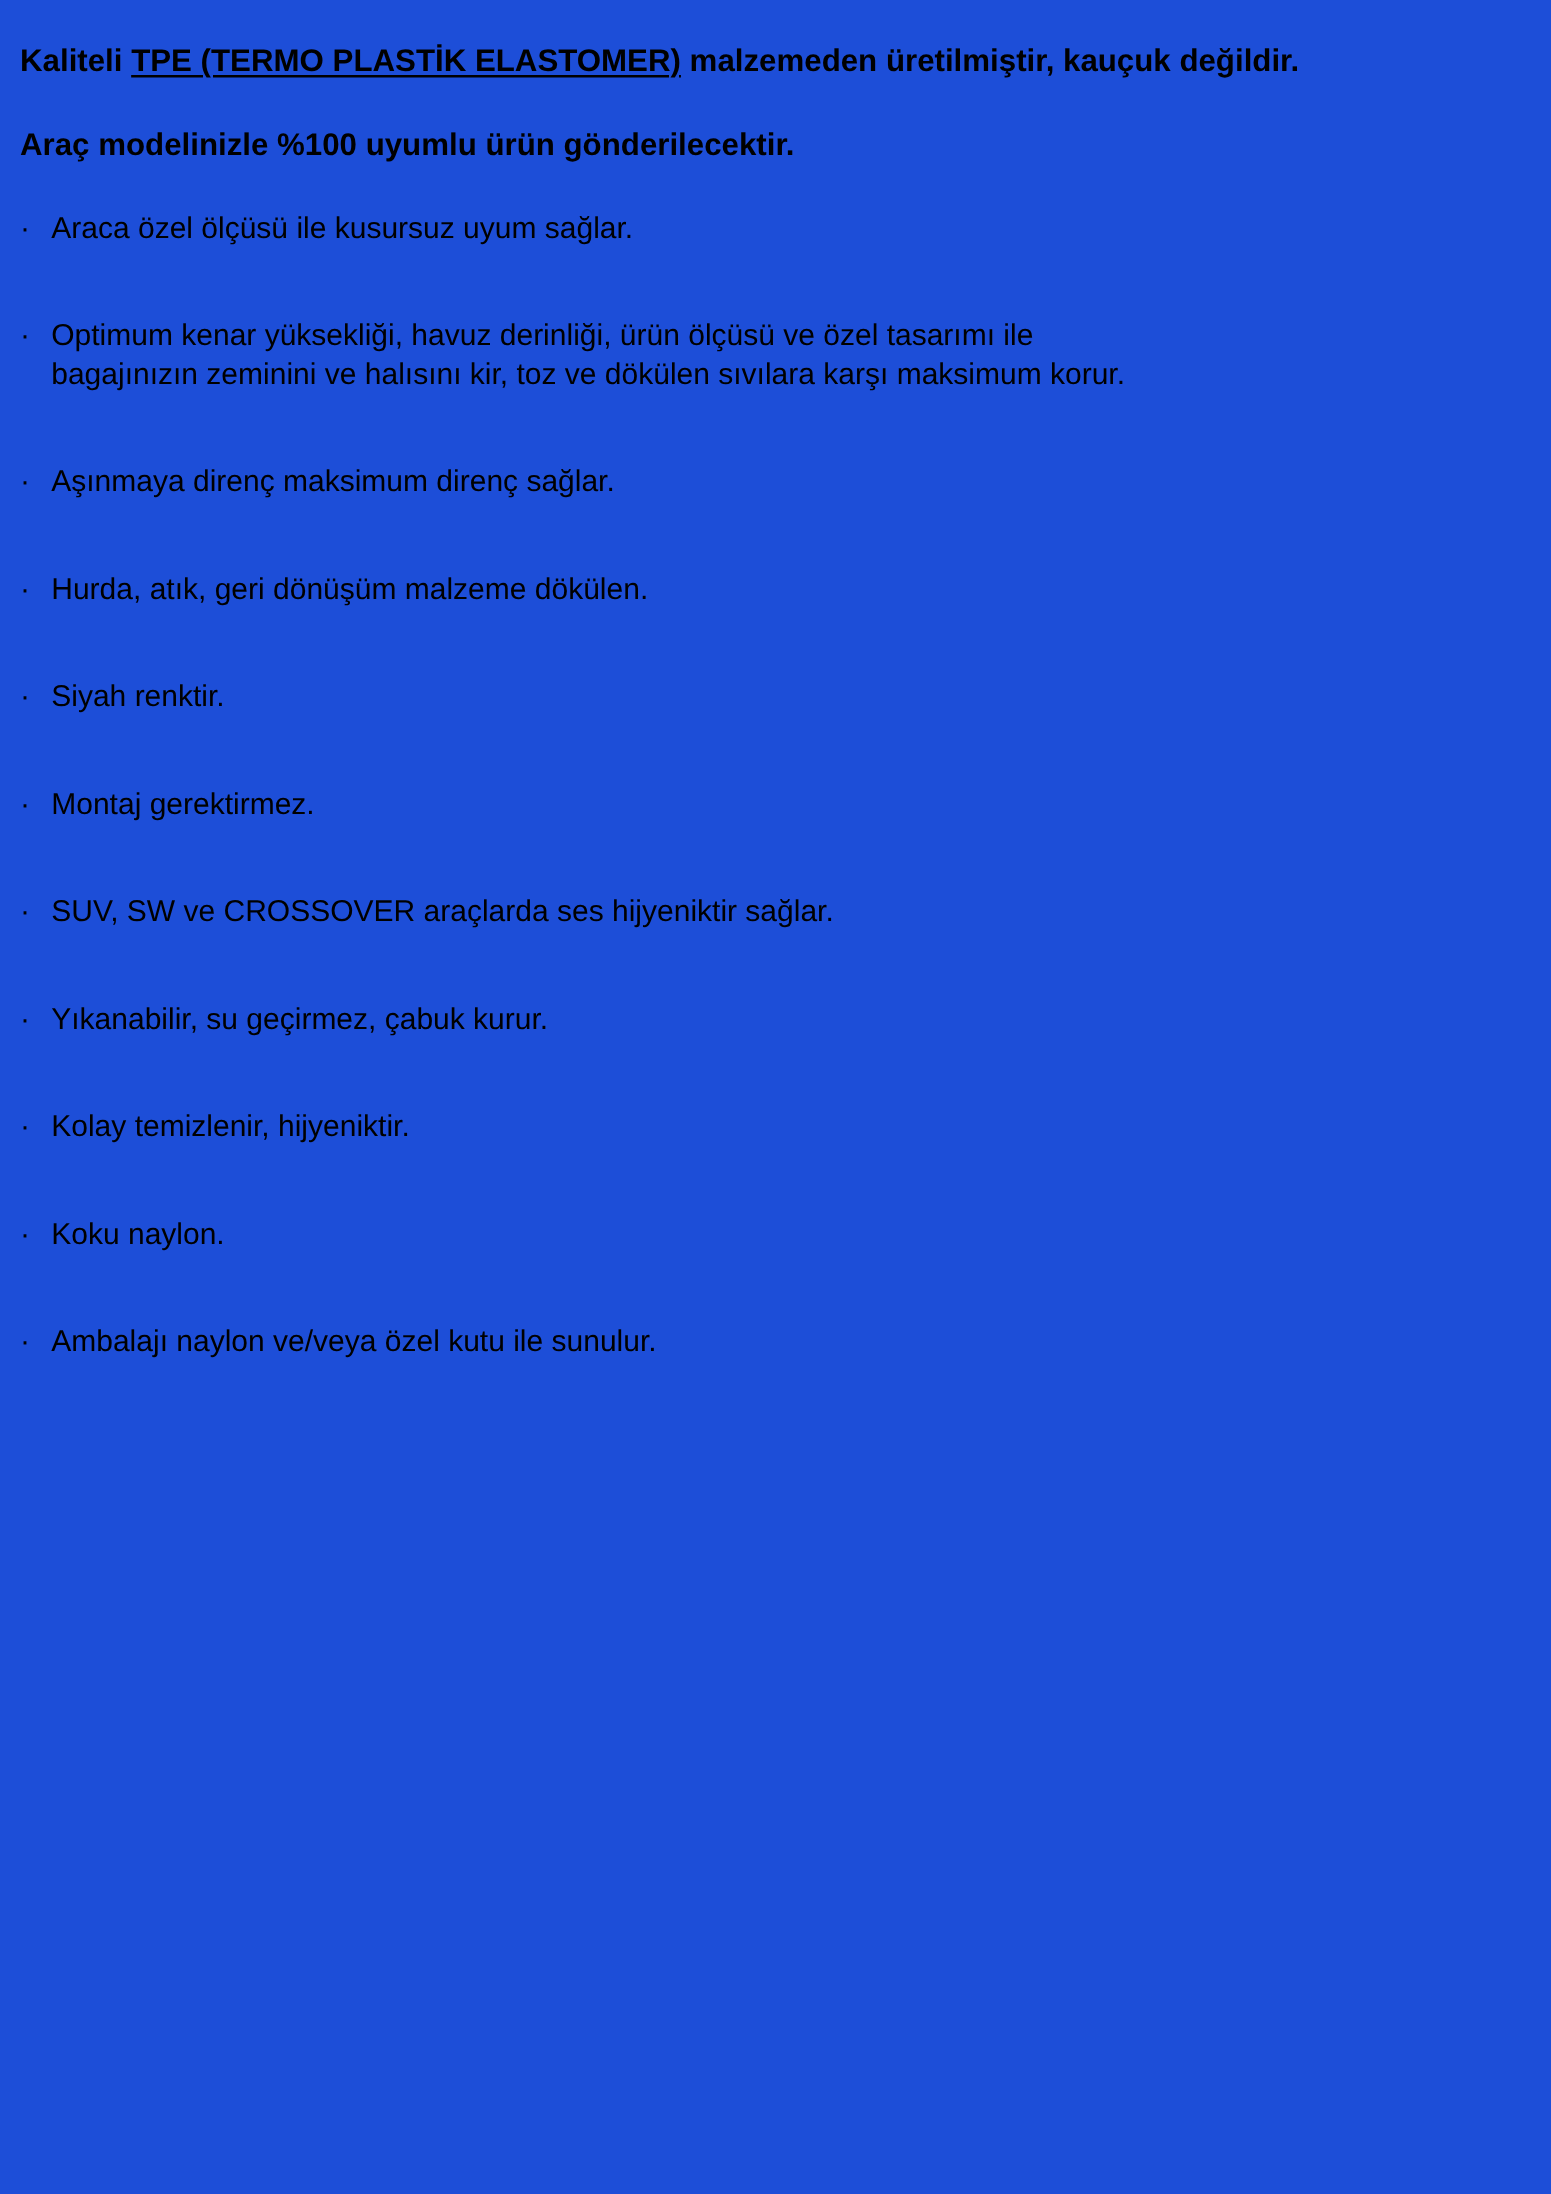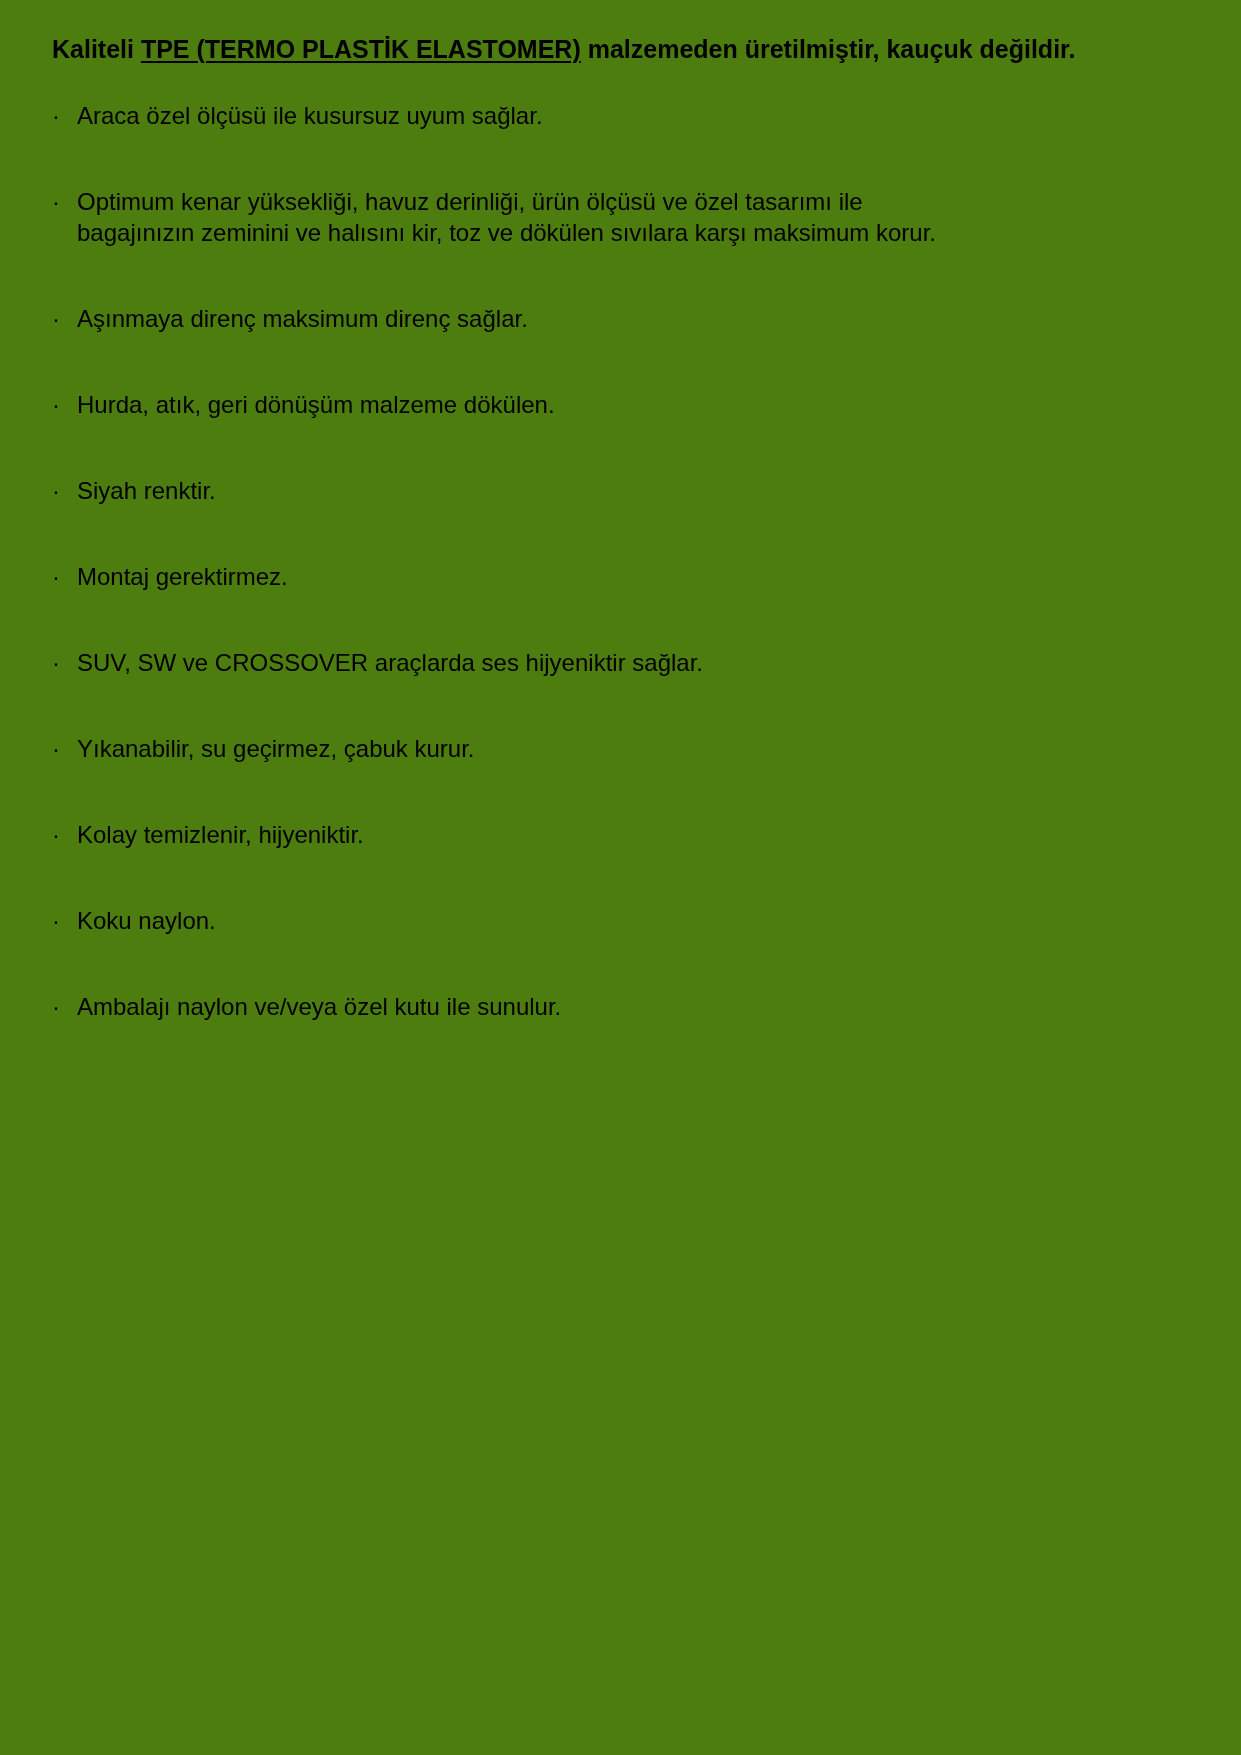--- a/index.html
+++ b/index.html
@@ -11,22 +11,22 @@
     width: 1241px;
     height: 1755px;
     font-family: "Liberation Sans", sans-serif;
     color: #000000;
     overflow: hidden;
   }
   .page {
     box-sizing: border-box;
     width: 1241px;
     height: 1755px;
-    padding: 33px 40px 0 52px;
-    background: #4d7c0f;
+    padding: 33px 40px 0 16px;
+    background: #1d4ed8;
   }
   
   .lead {
     font-size: 25px;
     line-height: 32px;
     font-weight: bold;
     margin: 0 0 35px 0;
   }
   .lead .u {
     text-decoration: underline;
@@ -61,20 +61,21 @@
     white-space: pre-wrap;
   }
 </style>
 </head>
 <body>
 
 <div class="page">
 
   <p class="lead"><span>Kaliteli </span><span class="u">TPE (TERMO PLASTİK ELASTOMER)</span><span> malzemeden üretilmiştir, kauçuk değildir.</span></p>
 
+  <p class="lead">Araç modelinizle %100 uyumlu ürün gönderilecektir.</p>
 
 
   <div class="bullets">
 
     <div class="bullet">
       <span class="dot">·</span>
       <span class="btext">Araca özel ölçüsü ile kusursuz uyum sağlar.</span>
     </div>
 
     <div class="bullet">

